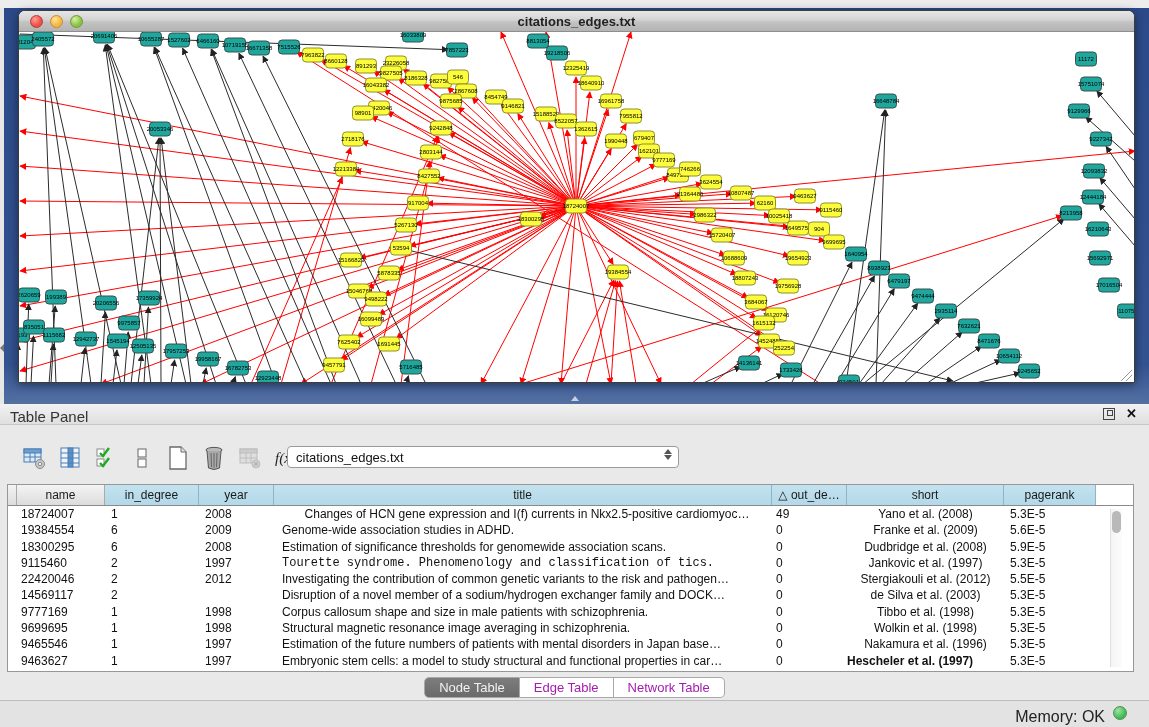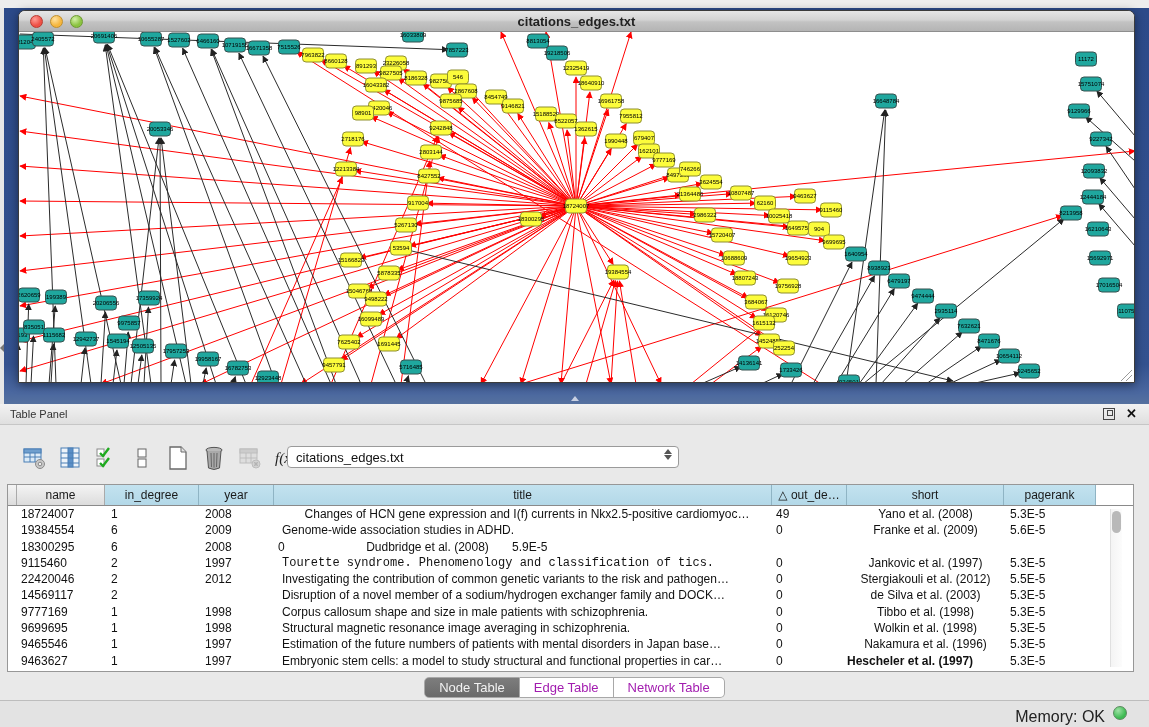--- a/index.html
+++ b/index.html
@@ -28,21 +28,21 @@
   .tl { position:absolute; top:4px; width:13px; height:13px; border-radius:50%; }
   .tl.red   { left:11px; background:radial-gradient(circle at 35% 30%, #ff9d96, #ee5046 60%); border:1px solid #b93a31;}
   .tl.yel   { left:31px; background:radial-gradient(circle at 35% 30%, #ffe2a0, #f5b63e 60%); border:1px solid #c08f2c;}
   .tl.grn   { left:51px; background:radial-gradient(circle at 35% 30%, #d3f0a8, #8bc341 60%); border:1px solid #6d9a32;}
   svg.canvas { position:absolute; left:0; top:21px; width:1115px; height:351px; background:#fff; }
 
   
   .table-panel { position:absolute; left:0; top:404px; width:1149px; height:296px; background:#e9e9e9; }
   .tp-header { position:relative; height:21px; background:linear-gradient(180deg,#f2f2f2,#dfdfdf);
     border-bottom:1px solid #c6c6c6; }
-  .tp-title { position:absolute; left:10px; top:4px; font-size:11px; color:#333; }
+  .tp-title { position:absolute; left:10px; top:4px; font-size:15px; color:#333; }
   .tp-float { position:absolute; right:34px; top:4px; width:12px; height:12px; border:1px solid #444; cursor:pointer;}
   .tp-float::after { content:""; position:absolute; right:1px; top:1px; width:4px; height:4px; border:1px solid #444; }
   .tp-close { position:absolute; right:12px; top:2px; font-size:13px; font-weight:bold; color:#111; cursor:pointer; }
 
   .toolbar { position:absolute; left:20px; top:38px; height:32px; display:flex; align-items:center; gap:9px; }
   .tb-btn { width:27px; height:27px; border:none; background:transparent; display:flex;
     align-items:center; justify-content:center; cursor:pointer; padding:0; }
   .fx { font-family:"Liberation Serif", serif; font-style:italic; font-size:15px; color:#222; }
   .combo { position:absolute; left:287px; top:42px; width:392px; height:22px; background:#fff;
     border:1px solid #9a9a9a; border-radius:4px; font-size:13px; color:#111;
@@ -867,20 +867,21 @@
           <div class="td" style="width: 498px; text-align: left; padding-left: 8px;">Genome-wide association studies in ADHD.</div>
           <div class="td" style="width: 75px; text-align: left; padding-left: 4px;">0</div>
           <div class="td" style="width: 157px; text-align: center; padding-left: 0px;">Franke et al. (2009)</div>
           <div class="td" style="width: 92px; text-align: left; padding-left: 6px;">5.6E-5</div>
         </div>
         <div class="tr">
           <div class="td" style="width: 9px;"></div>
           <div class="td" style="width: 88px; text-align: left; padding-left: 4px;">18300295</div>
           <div class="td" style="width: 94px; text-align: left; padding-left: 6px;">6</div>
           <div class="td" style="width: 75px; text-align: left; padding-left: 6px;">2008</div>
+          <div class="td" style="width: 498px; text-align: left; padding-left: 8px;">Estimation of significance thresholds for genomewide association scans.</div>
           <div class="td" style="width: 75px; text-align: left; padding-left: 4px;">0</div>
           <div class="td" style="width: 157px; text-align: center; padding-left: 0px;">Dudbridge et al. (2008)</div>
           <div class="td" style="width: 92px; text-align: left; padding-left: 6px;">5.9E-5</div>
         </div>
         <div class="tr">
           <div class="td" style="width: 9px;"></div>
           <div class="td" style="width: 88px; text-align: left; padding-left: 4px;">9115460</div>
           <div class="td" style="width: 94px; text-align: left; padding-left: 6px;">2</div>
           <div class="td" style="width: 75px; text-align: left; padding-left: 6px;">1997</div>
           <div class="td" style="width: 498px; text-align: left; padding-left: 8px; font-family: Liberation Mono, monospace;">Tourette syndrome. Phenomenology and classification of tics.</div>

